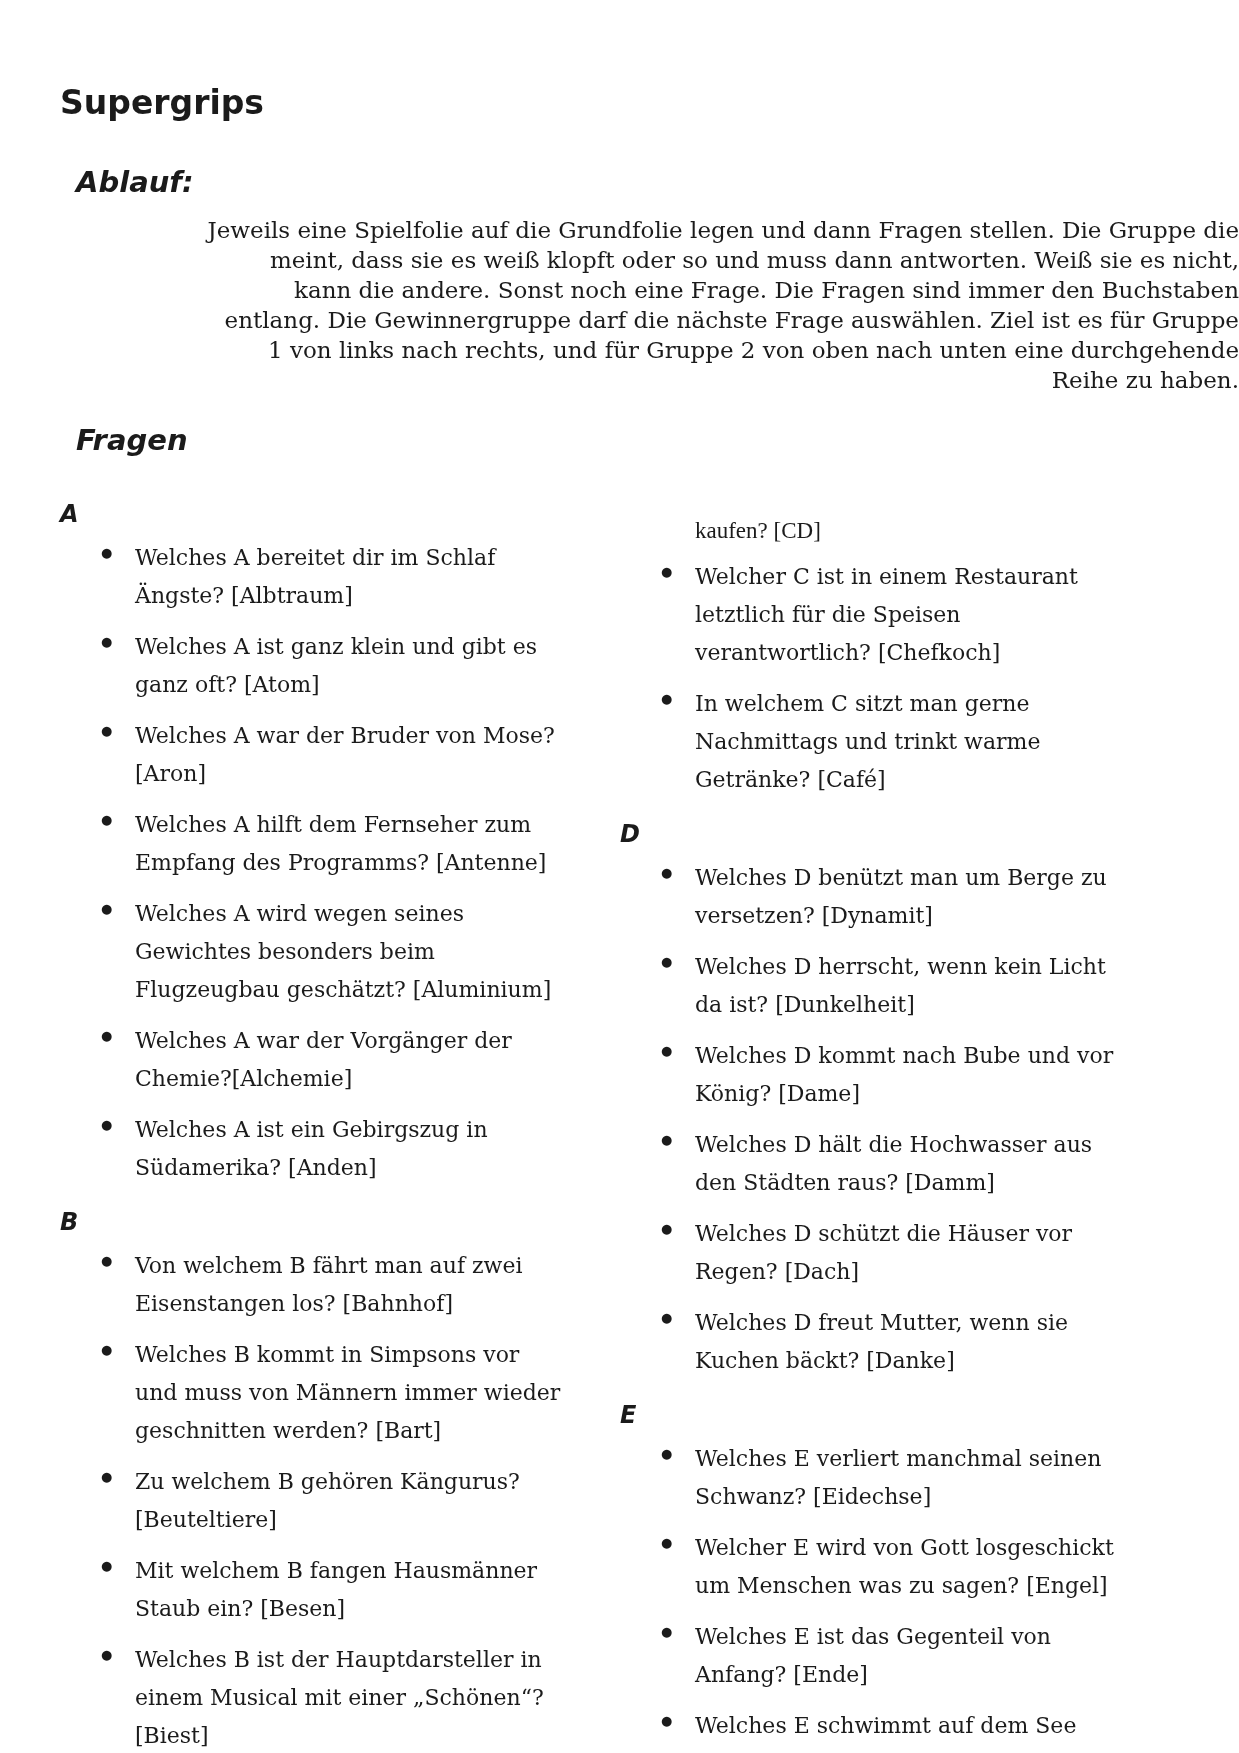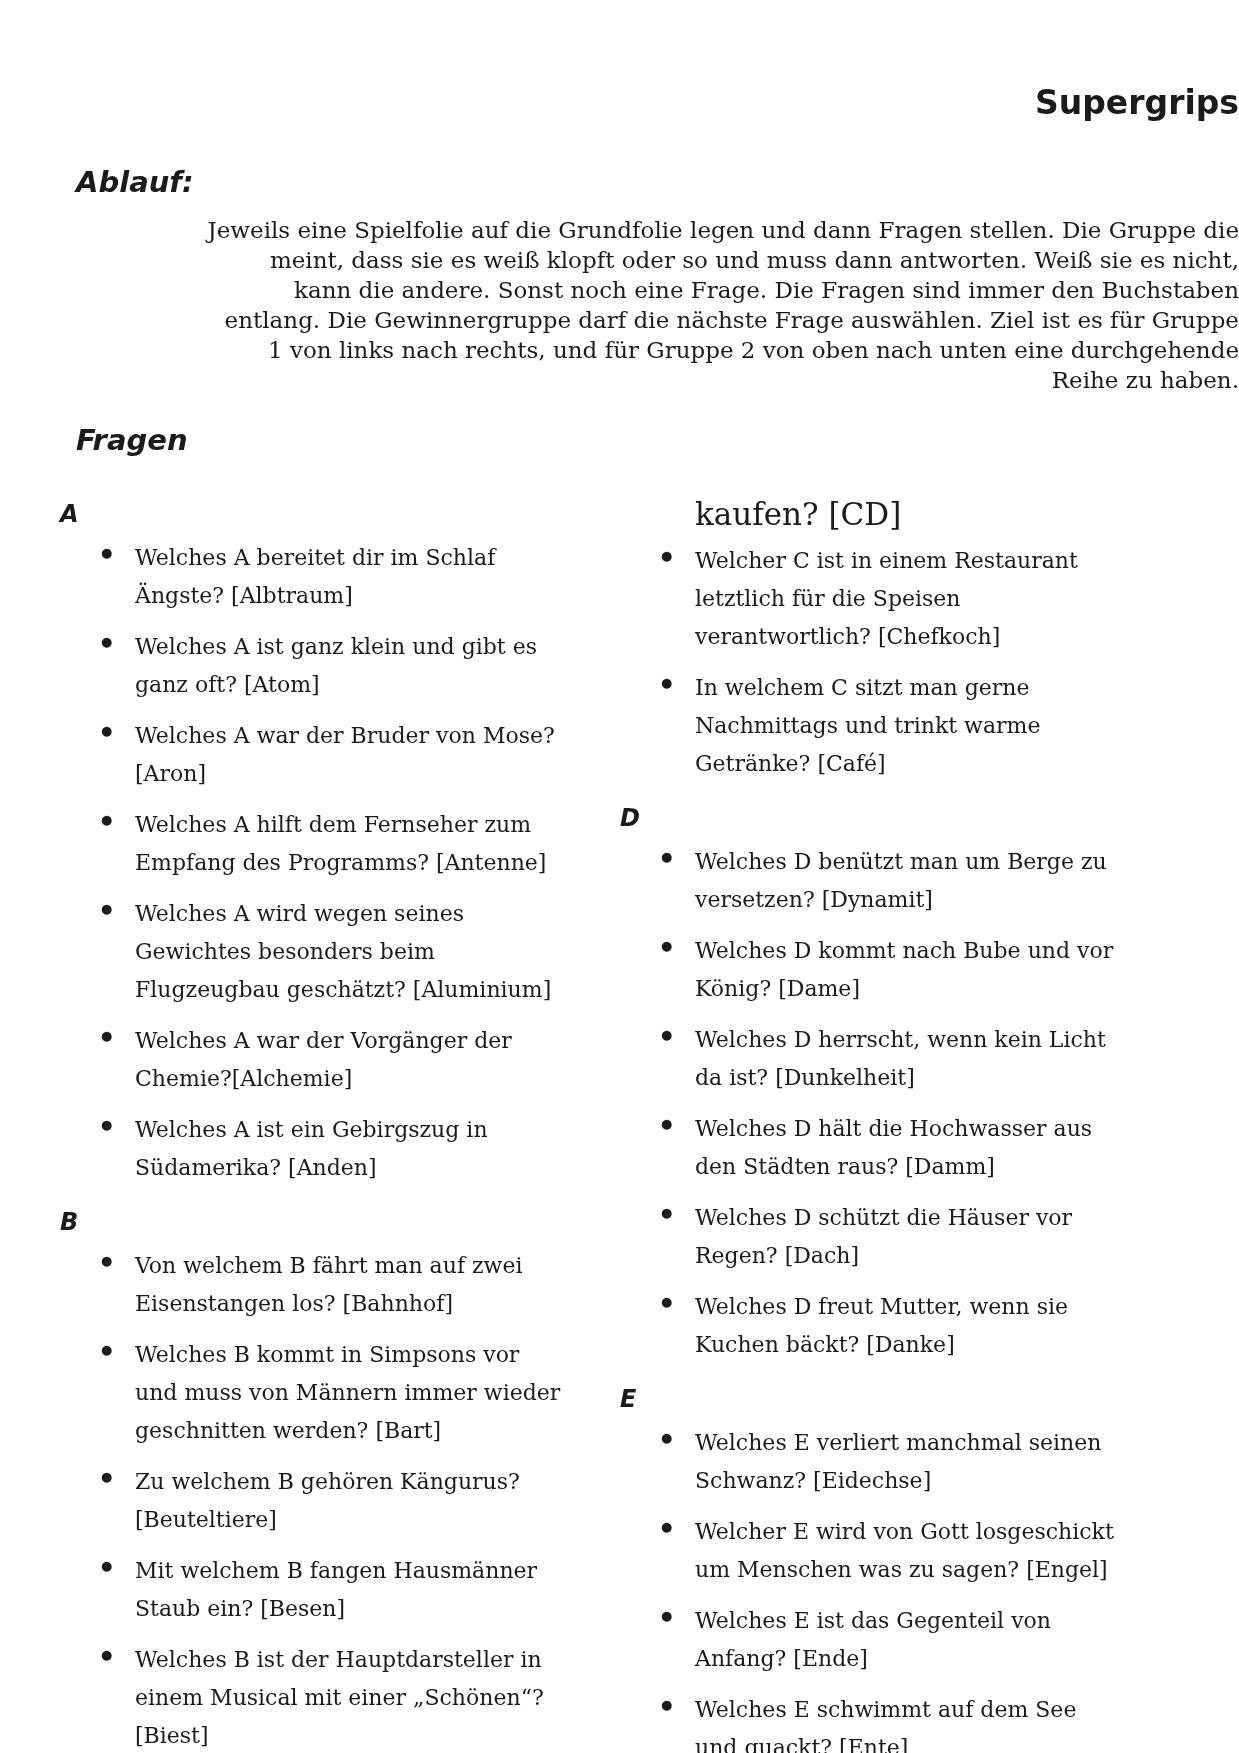--- a/index.html
+++ b/index.html
@@ -19,21 +19,20 @@
     width: 1239px;
     height: 1753px;
     padding: 85px 0 0 60px;
   }
   .title {
     font-family: "DejaVu Sans", "Liberation Sans", sans-serif;
     font-weight: bold;
     font-size: 33px;
     line-height: 36px;
     margin: 0;
-    text-align: right;
   }
   .subheading {
     font-family: "DejaVu Sans", "Liberation Sans", sans-serif;
     font-weight: bold;
     font-style: italic;
     font-size: 29px;
     line-height: 34px;
     margin: 16px;
   }
   .subheading.ablauf { margin-top: 44px; }
@@ -78,24 +77,25 @@
     content: "●";
     position: absolute;
     left: 41px;
     top: 7px;
     font-size: 13px;
     line-height: 13px;
     color: #1b1b1b;
   }
   .q-cont {
     padding-left: 75px;
-    margin: 0 0 13px 0;
-    font-size: 31px;
+    margin: 16px 0 13px 0;
+    font-size: 23px;
     line-height: 29px;
     white-space: pre-line;
+    font-family: Liberation Serif, serif;
   }
 </style>
 </head>
 <body>
 
 <div class="page">
   <h1 class="title">Supergrips</h1>
   <h2 class="subheading ablauf">Ablauf:</h2>
   <p class="intro">Jeweils eine Spielfolie auf die Grundfolie legen und dann Fragen stellen. Die Gruppe die
 meint, dass sie es weiß klopft oder so und muss dann antworten. Weiß sie es nicht,
@@ -152,24 +152,24 @@
 letztlich für die Speisen
 verantwortlich? [Chefkoch]</li>
           <li class="q-item">In welchem C sitzt man gerne
 Nachmittags und trinkt warme
 Getränke? [Café]</li>
         </ul>
         <div class="sec-letter">D</div>
         <ul class="q-list">
           <li class="q-item">Welches D benützt man um Berge zu
 versetzen? [Dynamit]</li>
+          <li class="q-item">Welches D herrscht, wenn kein Licht
+da ist? [Dunkelheit]</li>
           <li class="q-item">Welches D kommt nach Bube und vor
 König? [Dame]</li>
-          <li class="q-item">Welches D herrscht, wenn kein Licht
-da ist? [Dunkelheit]</li>
           <li class="q-item">Welches D hält die Hochwasser aus
 den Städten raus? [Damm]</li>
           <li class="q-item">Welches D schützt die Häuser vor
 Regen? [Dach]</li>
           <li class="q-item">Welches D freut Mutter, wenn sie
 Kuchen bäckt? [Danke]</li>
         </ul>
         <div class="sec-letter">E</div>
         <ul class="q-list">
           <li class="q-item">Welches E verliert manchmal seinen

